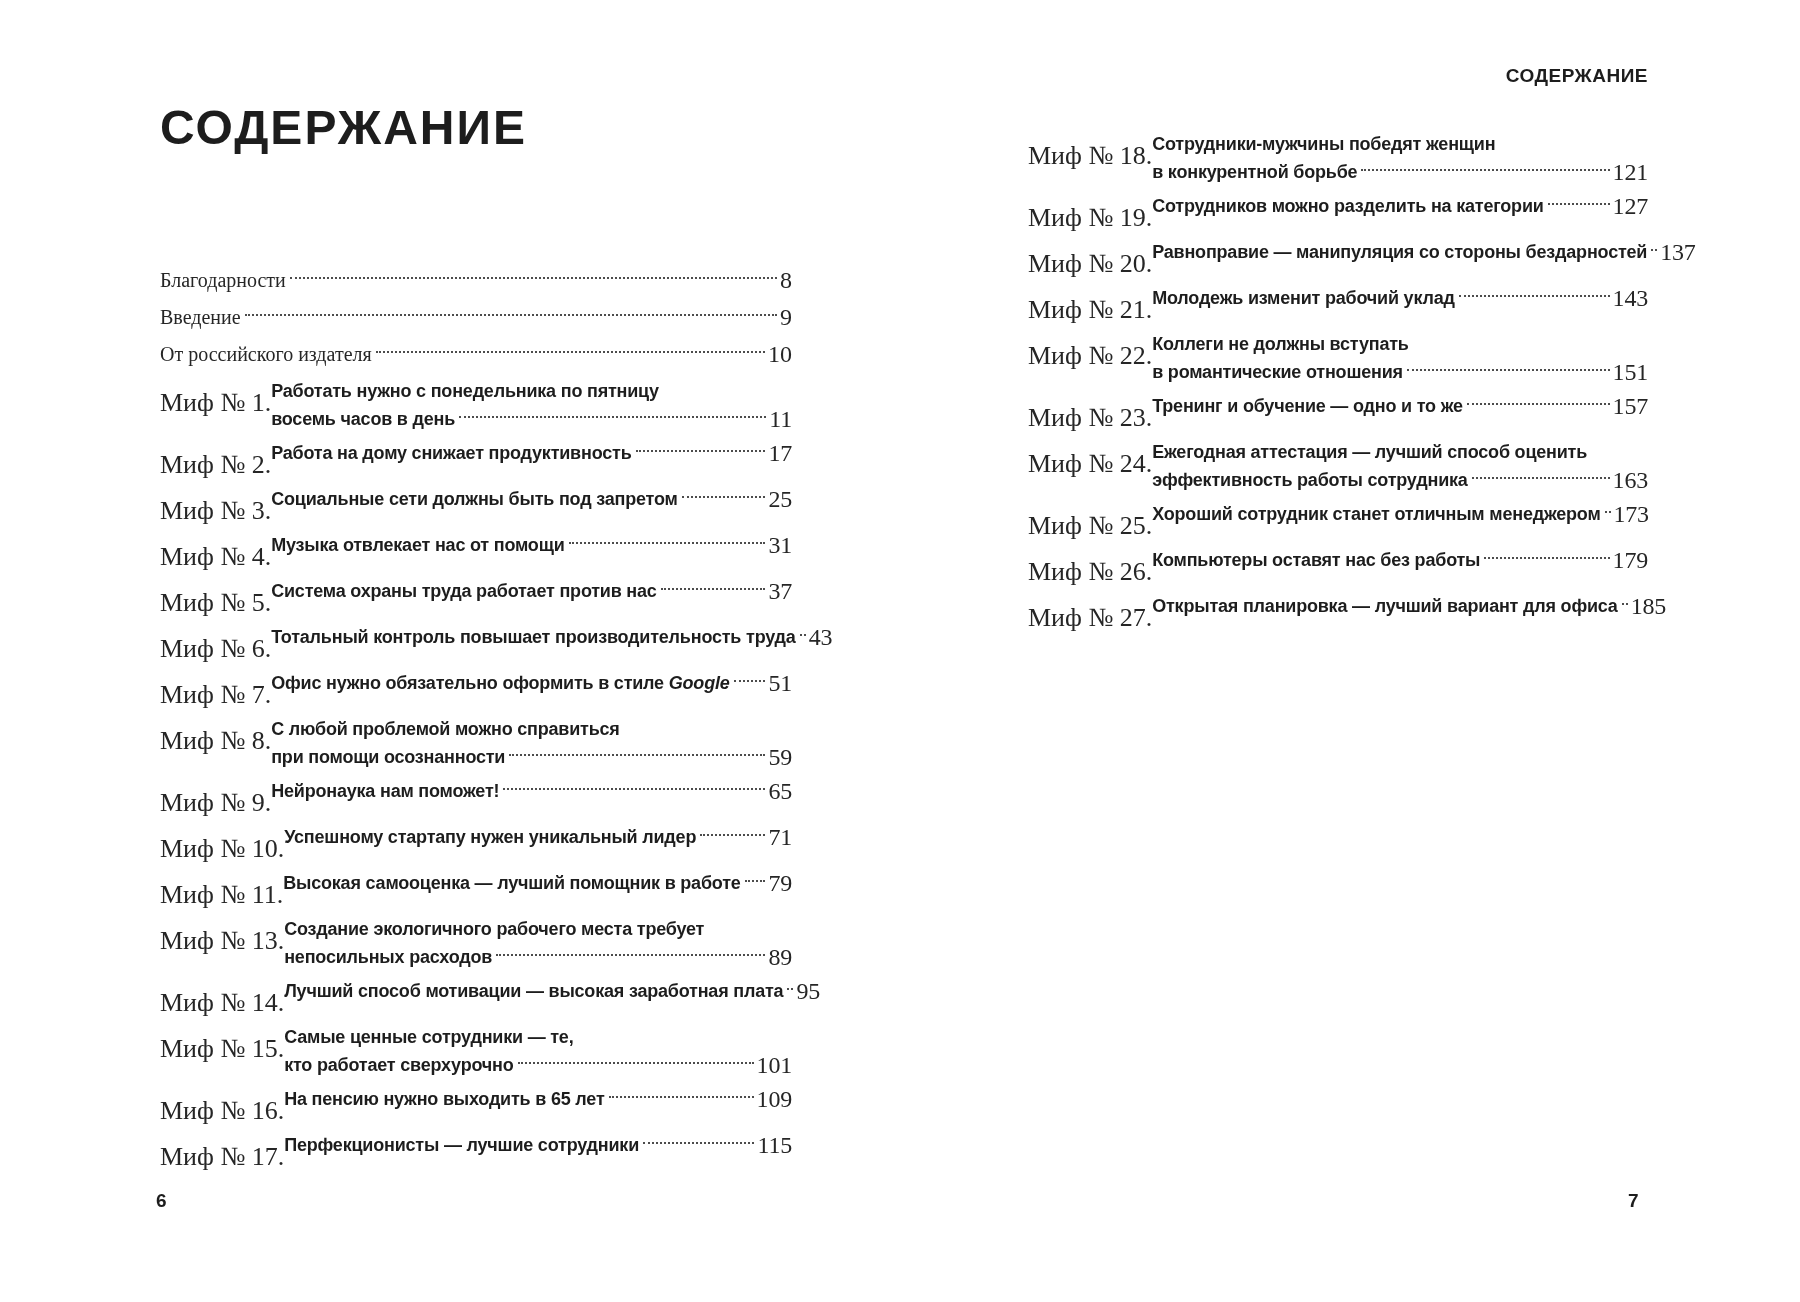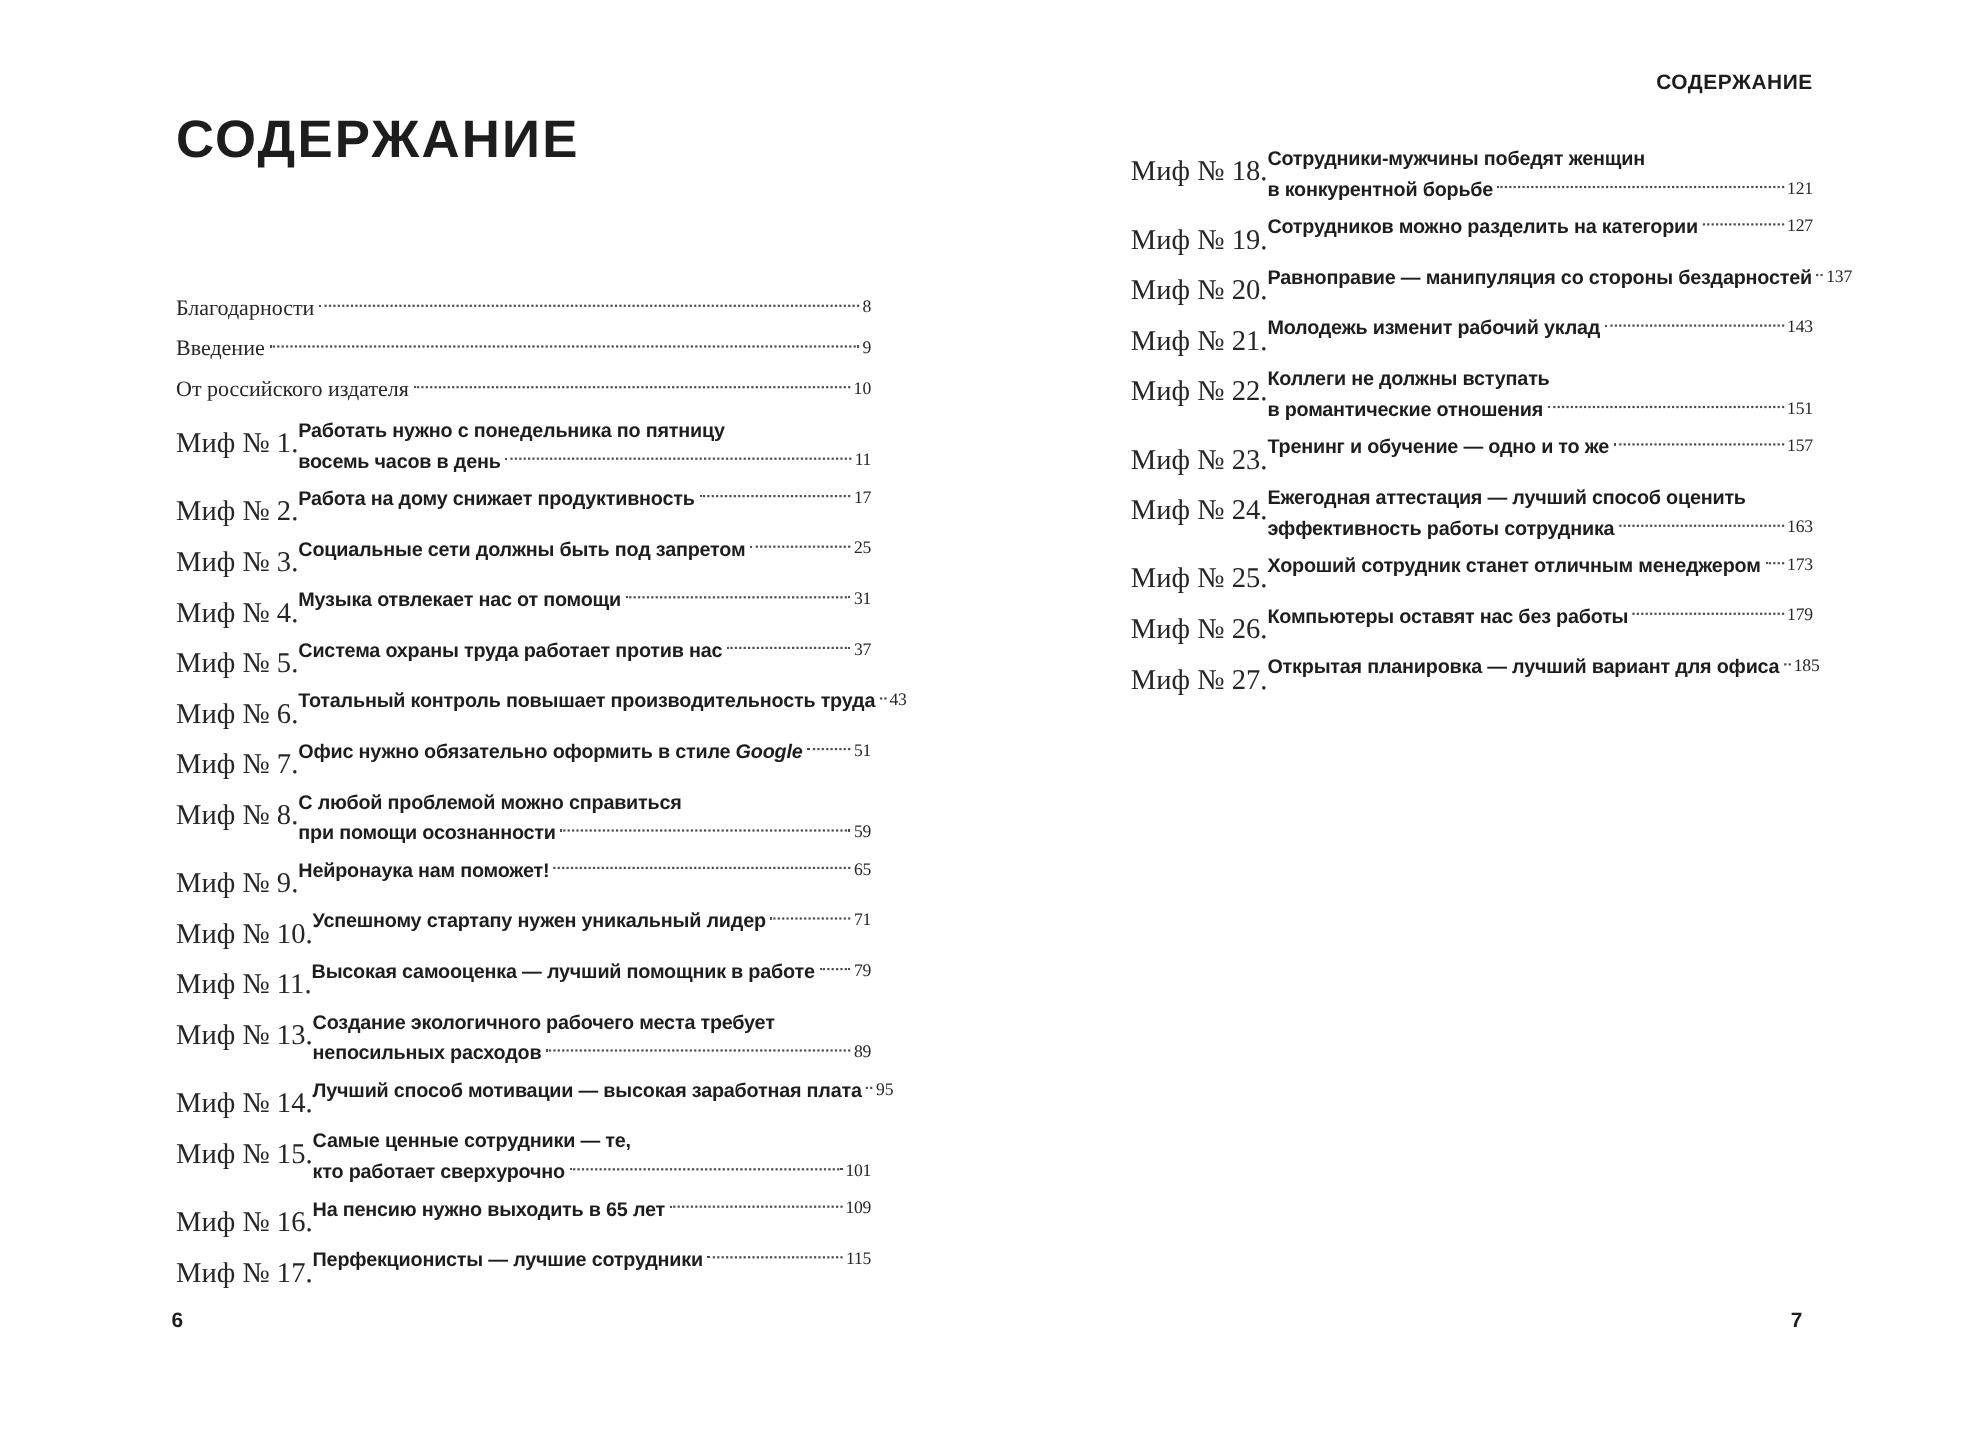--- a/index.html
+++ b/index.html
@@ -78,21 +78,21 @@
     flex: 1 1 auto;
     min-width: 6px;
     height: 13px;
     border-bottom: 2px dotted #4c4c4c;
     margin: 0 3px 0 4px;
   }
   .pagenum {
     flex: 0 0 auto;
     font-family: "Liberation Serif", serif;
     font-weight: normal;
-    font-size: 16px;
+    font-size: 24px;
     color: #262626;
   }
   .folio {
     position: absolute;
     top: 1190px;
     font-family: "Liberation Sans", sans-serif;
     font-weight: bold;
     font-size: 19px;
     color: #1d1d1d;
   }

